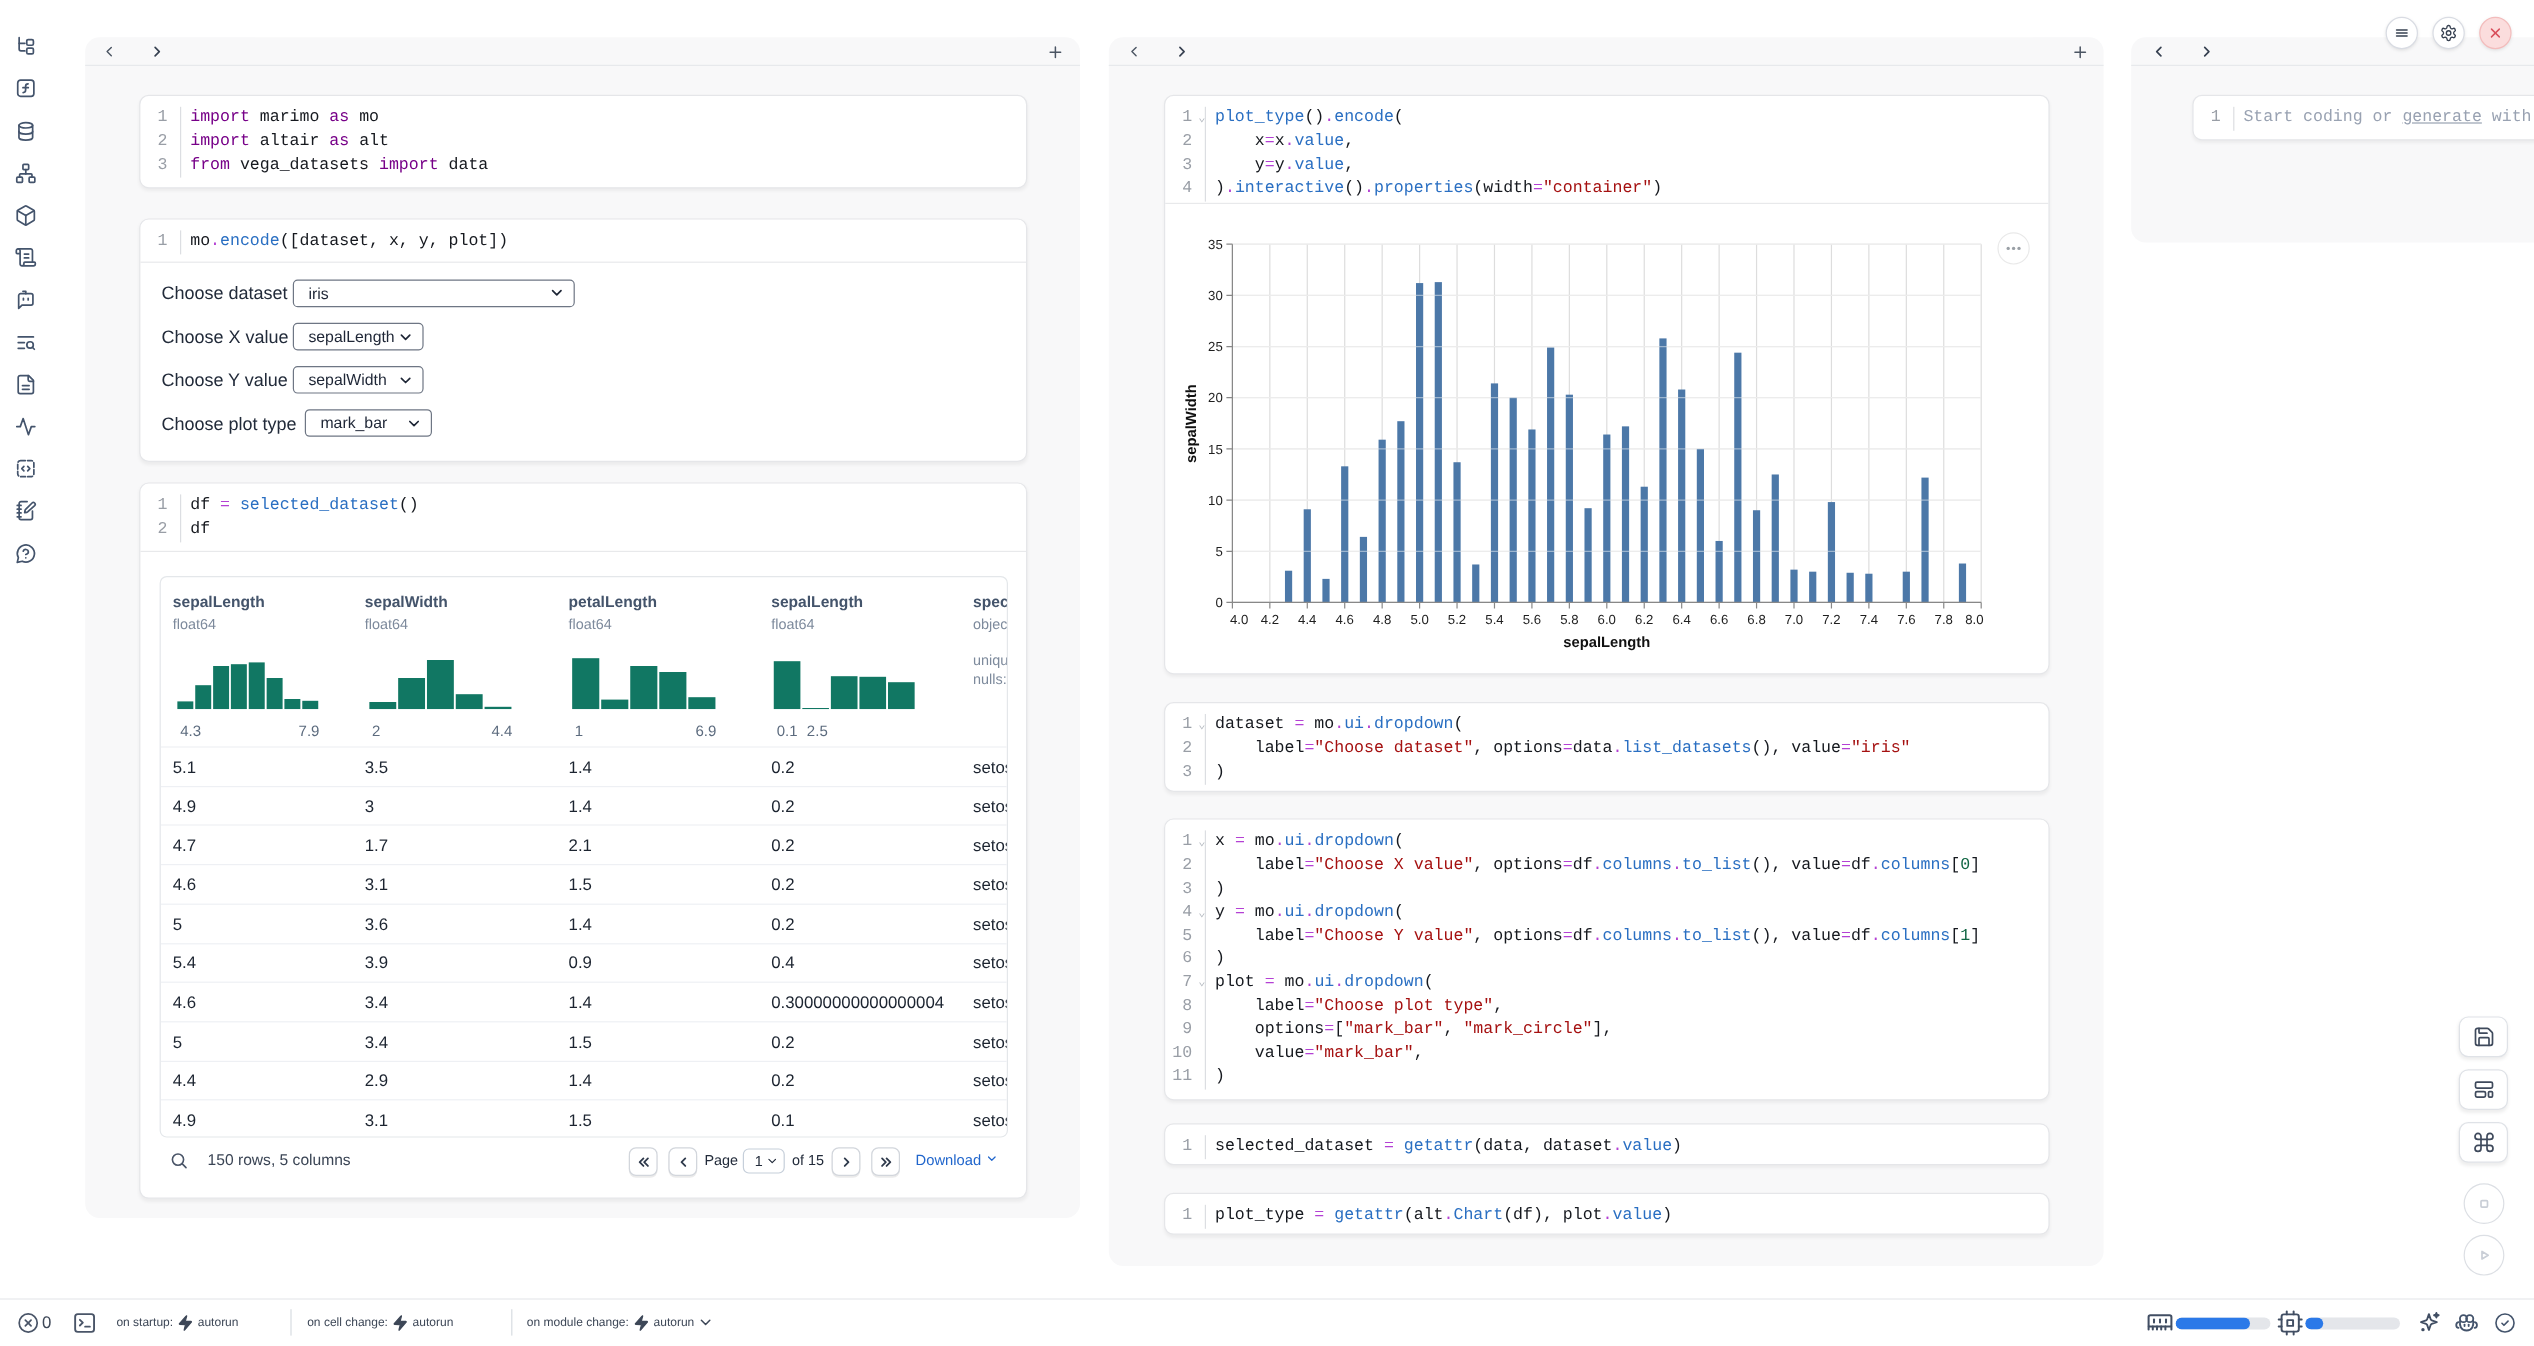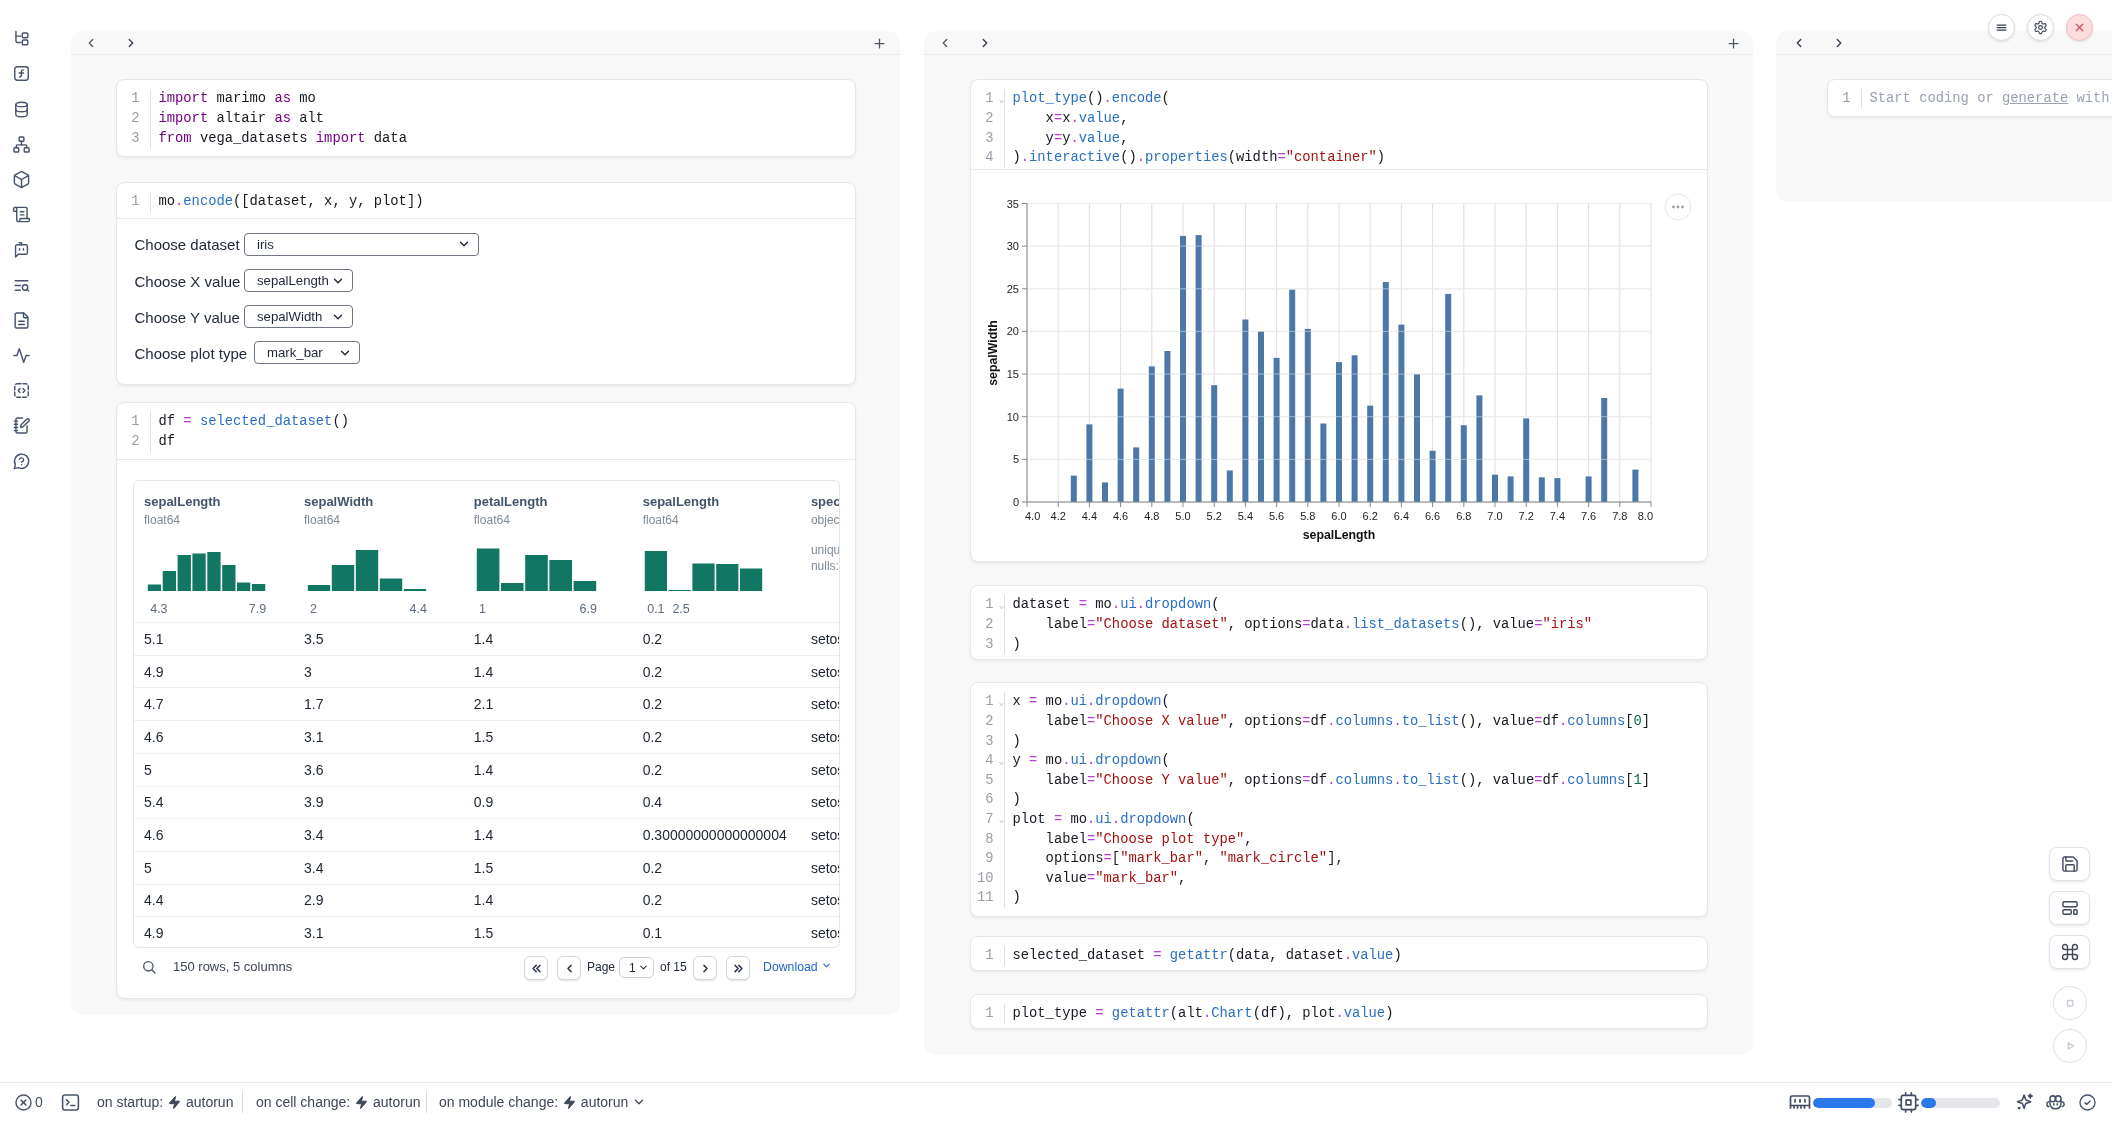--- a/index.html
+++ b/index.html
@@ -29,21 +29,21 @@
 .psel { position:absolute; left:502px; top:9px; width:35px; height:21px; border:1px solid #c6cfda; border-radius:5px;
   background:#fff; font-size:12px; color:#222b3a; display:flex; align-items:center; justify-content:space-between; padding:0 4px 0 9px; }
 .harrow { position:absolute; top:5px; }
 .circbtn { position:absolute; width:27px; height:27px; border-radius:50%; background:#fff;
   border:1px solid #d9dce3; box-shadow:0 1px 3px rgba(0,0,0,.10); display:flex; align-items:center; justify-content:center; }
 .sqbtn { position:absolute; width:41px; height:34px; border-radius:8px; background:#fff; border:1px solid #dfe2e7;
   box-shadow:0 2px 3px rgba(0,0,0,.07); display:flex; align-items:center; justify-content:center; }
 .rndbtn { position:absolute; width:34px; height:34px; border-radius:50%; background:#fff; border:1px solid #dcdfe4;
   display:flex; align-items:center; justify-content:center; }
 .statusbar { position:absolute; left:0; right:0; top:1082px; height:40px; background:#fff; border-top:1px solid #e6e8ec; }
-.sbitem { position:absolute; top:1082px; height:40px; display:flex; align-items:center; font-size:14px; color:#3d4757; }
+.sbitem { position:absolute; top:1082px; height:40px; display:flex; align-items:center; font-size:10px; color:#3d4757; }
 .meter { position:absolute; top:1098px; height:10px; border-radius:5px; background:#e4e6ea; overflow:hidden; }
 .meter i { position:absolute; left:0; top:0; bottom:0; background:#2b79e8; border-radius:5px; }
 </style></head><body>
 
 <div style="position:absolute;left:11.5px;top:29.2px"><svg width="19" height="19" viewBox="0 0 24 24" fill="none" stroke="#44546c" stroke-width="1.8" stroke-linecap="round" stroke-linejoin="round">
       <path d="M5 3v12a2 2 0 0 0 2 2h4"></path>
       <path d="M5 9h6"></path>
       <rect x="13" y="5" width="7" height="6" rx="1.5"></rect>
       <rect x="13" y="14" width="7" height="6" rx="1.5"></rect>
     </svg></div>

